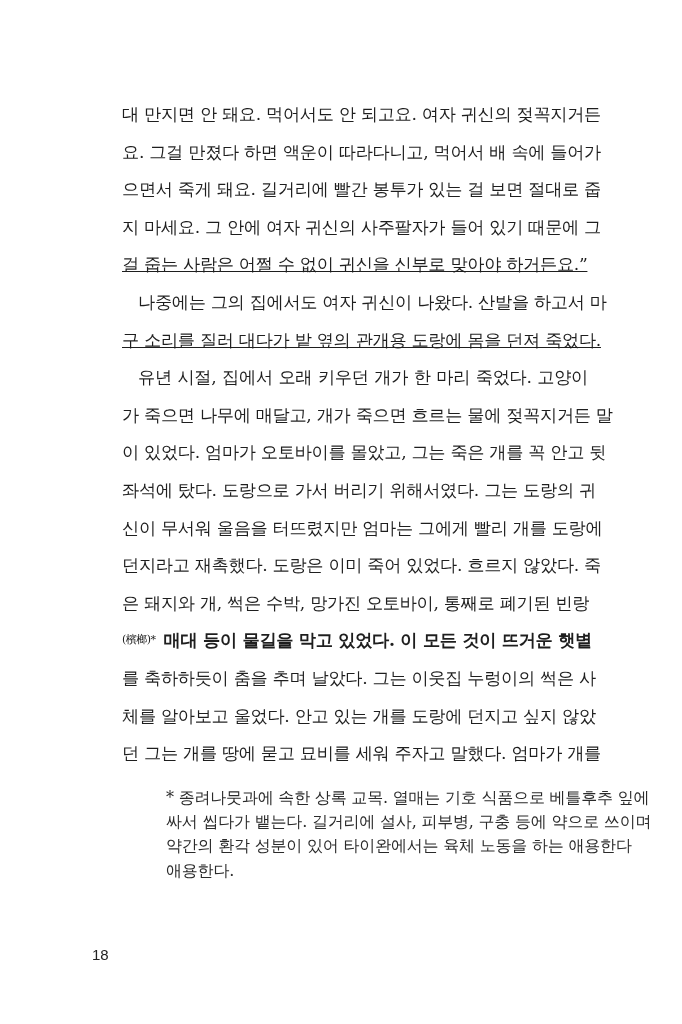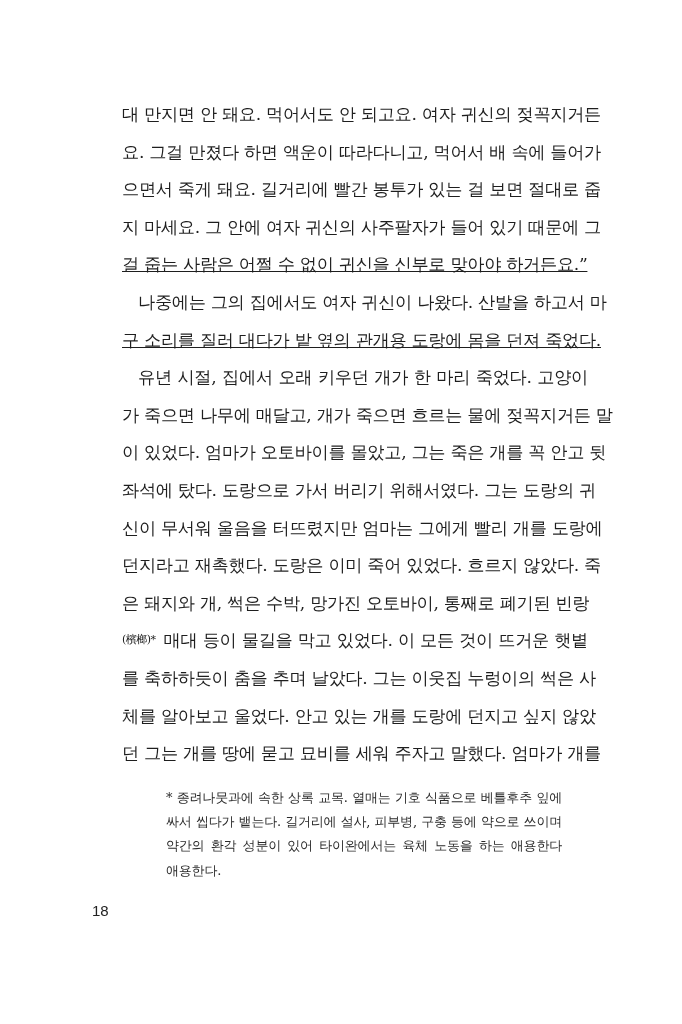--- a/index.html
+++ b/index.html
@@ -53,34 +53,34 @@
     .footnote {
       position: absolute;
       left: 166px;
       top: 788px;
       width: 396px;
     }
     .fn-line {
       display: block;
       height: 24.2px;
       line-height: 20px;
-      font-size: 13px;
+      font-size: 16px;
       white-space: nowrap;
       text-align: justify;
       text-align-last: justify;
       letter-spacing: -0.2px;
       color: #2a2a2a;
     }
     .fn-line.last {
       text-align-last: left;
     }
     .page-number {
       position: absolute;
       left: 92px;
-      top: 902px;
+      top: 946px;
       font-family: "Liberation Sans", "DejaVu Sans", sans-serif;
       font-size: 15px;
       color: #222;
     }
   </style>
 </head>
 <body>
 
 <div class="page">
 
@@ -94,21 +94,21 @@
     <span class="line last">구 소리를 질러 대다가 밭 옆의 관개용 도랑에 몸을 던져 죽었다.</span>
     <span class="line indent">유년 시절, 집에서 오래 키우던 개가 한 마리 죽었다. 고양이</span>
     <span class="line">가 죽으면 나무에 매달고, 개가 죽으면 흐르는 물에 젖꼭지거든 말</span>
     <span class="line">이 있었다. 엄마가 오토바이를 몰았고, 그는 죽은 개를 꼭 안고 뒷</span>
     <span class="line">좌석에 탔다. 도랑으로 가서 버리기 위해서였다. 그는 도랑의 귀</span>
     <span class="line">신이 무서워 울음을 터뜨렸지만 엄마는 그에게 빨리 개를 도랑에</span>
     <span class="line">던지라고 재촉했다. 도랑은 이미 죽어 있었다. 흐르지 않았다. 죽</span>
     <span class="line">은 돼지와 개, 썩은 수박, 망가진 오토바이, 통째로 폐기된 빈랑</span>
     <span class="line" style="display:flex;justify-content:flex-start;">
       <span class="hanja">(檳榔)*</span>
-      <span style="flex:1;margin-left:8px;text-align:justify;text-align-last:justify;">매대 등이 물길을 막고 있었다. 이 모든 것이 뜨거운 햇볕</span>
+      <span style="flex:1;margin-left:8px;text-align:justify;text-align-last:justify;font-weight:bold;">매대 등이 물길을 막고 있었다. 이 모든 것이 뜨거운 햇볕</span>
     </span>
     <span class="line">를 축하하듯이 춤을 추며 날았다. 그는 이웃집 누렁이의 썩은 사</span>
     <span class="line">체를 알아보고 울었다. 안고 있는 개를 도랑에 던지고 싶지 않았</span>
     <span class="line">던 그는 개를 땅에 묻고 묘비를 세워 주자고 말했다. 엄마가 개를</span>
   </div>
 
   <div class="footnote">
     <span class="fn-line">* 종려나뭇과에 속한 상록 교목. 열매는 기호 식품으로 베틀후추 잎에</span>
     <span class="fn-line">싸서 씹다가 뱉는다. 길거리에 설사, 피부병, 구충 등에 약으로 쓰이며</span>
     <span class="fn-line">약간의 환각 성분이 있어 타이완에서는 육체 노동을 하는 애용한다</span>

